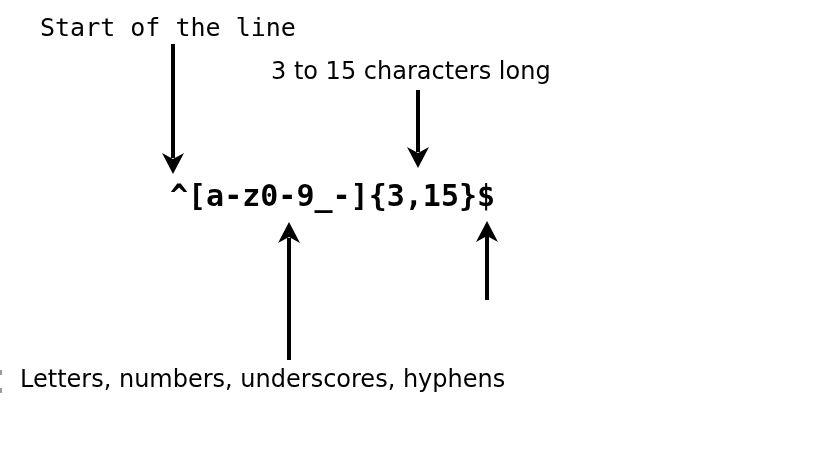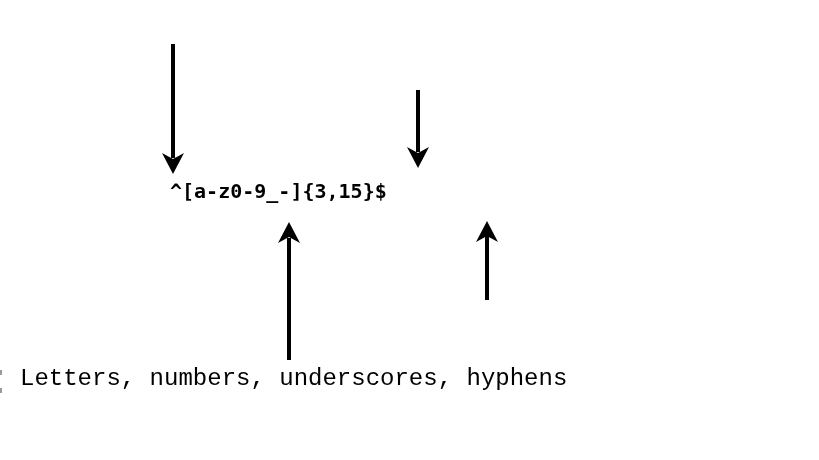--- a/index.html
+++ b/index.html
@@ -26,29 +26,29 @@
   .label-mono {
     font-family: "DejaVu Sans Mono", "Liberation Mono", monospace;
     font-size: 25px;
   }
   .regex {
     position: absolute;
     left: 170px;
     top: 181px;
     font-family: "DejaVu Sans Mono", "Liberation Mono", monospace;
     font-weight: bold;
-    font-size: 20px;
+    font-size: 30px;
     line-height: 1;
     white-space: nowrap;
     color: #000000;
   }
   .pos-start   { left: 40px;  top: 14px;  }
   .pos-length  { left: 271px; top: 58px;  }
   .pos-end     { left: 413px; top: 311px; }
-  .pos-charset { left: 20px;  top: 366px; font-family: Liberation Mono, monospace; }
+  .pos-charset { left: 20px;  top: 366px; }
   .arrow-layer {
     position: absolute;
     left: 0; top: 0;
     width: 819px;
     height: 460px;
     pointer-events: none;
   }
   .edge-artifact {
     position: absolute;
     left: 0;
@@ -57,21 +57,23 @@
     background: #9a9a9a;
   }
   .artifact-1 { top: 370px; }
   .artifact-2 { top: 388px; }
 </style>
 </head>
 <body>
 
 <div class="canvas">
 
+  <span class="label label-mono pos-start">Start of the line</span>
 
+  <span class="label pos-length">3 to 15 characters long</span>
 
   <span class="regex">^[a-z0-9_-]{3,15}$</span>
 
 
   <span class="label pos-charset">Letters, numbers, underscores, hyphens</span>
 
   <svg class="arrow-layer" width="819" height="460" viewBox="0 0 819 460" xmlns="http://www.w3.org/2000/svg">
 
     <g>
       <line x1="173" y1="44" x2="173" y2="158" stroke="#000000" stroke-width="4"></line>

